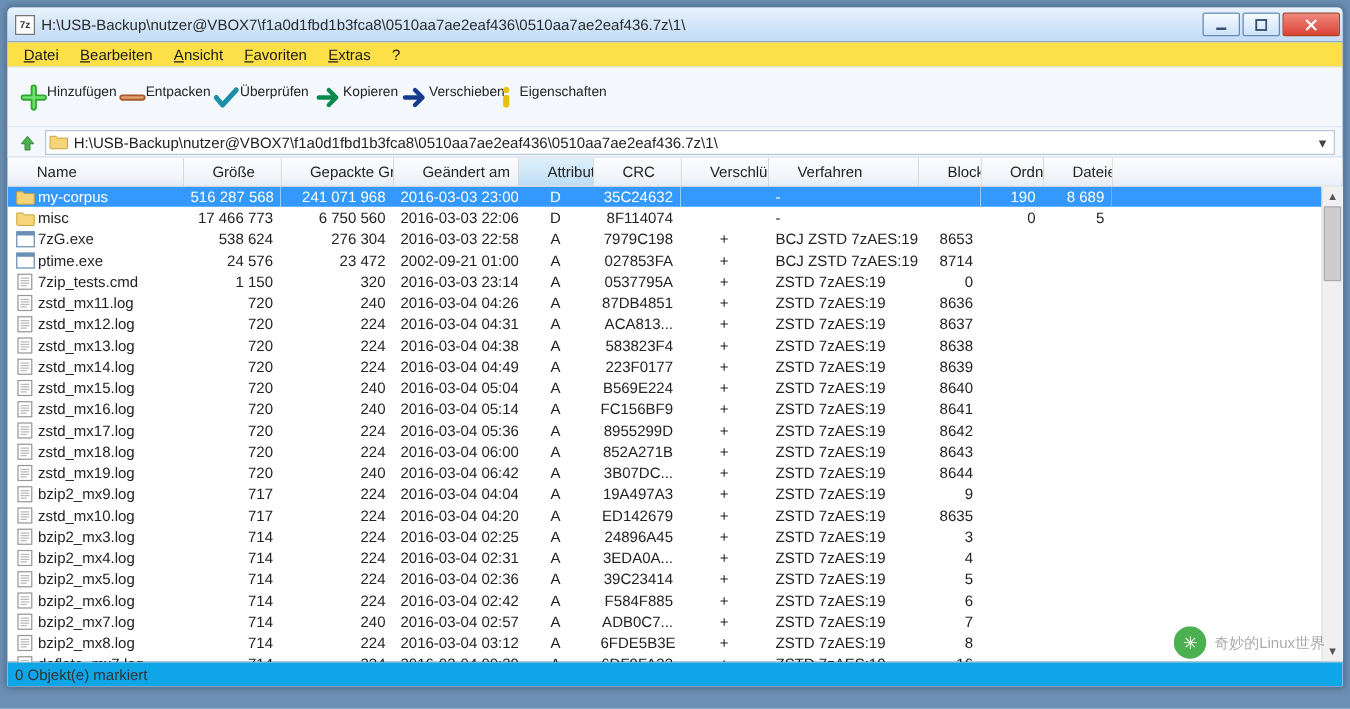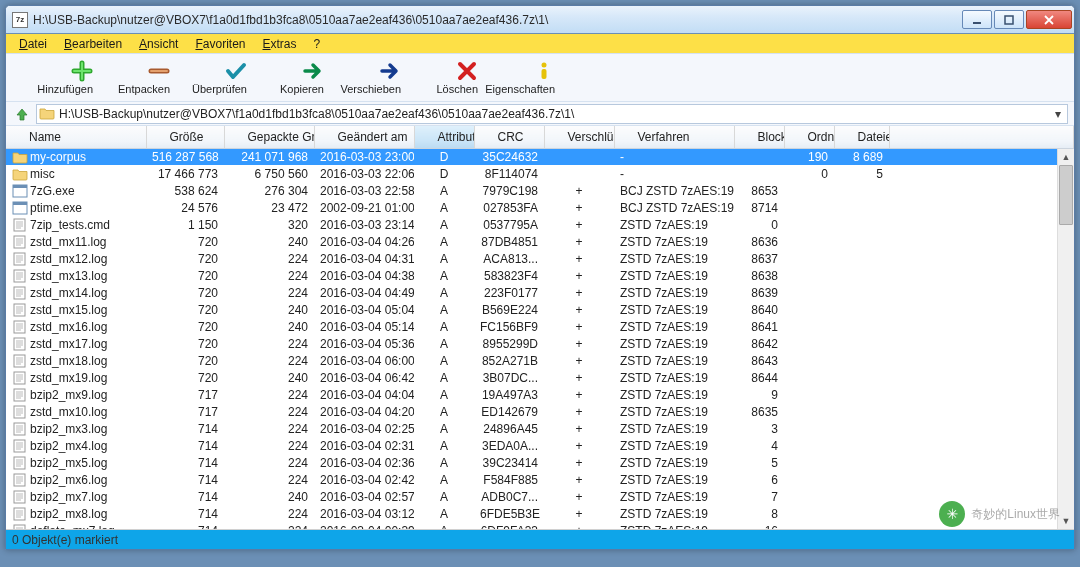--- a/index.html
+++ b/index.html
@@ -8,21 +8,21 @@
 .titlebar{height:28px;background:linear-gradient(#eaf3fc,#d7e8f9 40%,#c2ddf5);display:flex;align-items:center;padding:0 2px 0 6px;border-bottom:1px solid #6b8fb5}
 .titlebar .appicon{width:16px;height:16px;margin-right:5px;display:inline-flex;align-items:center;justify-content:center;background:#fff;border:1px solid #777;font-size:8px;font-weight:bold;color:#333}
 .titlebar .title{flex:1;color:#2a2a2a;font-size:12px;white-space:nowrap;overflow:hidden}
 .winbtns{display:flex;gap:2px}
 .winbtn{width:30px;height:19px;border:1px solid #6689b7;border-radius:2px;background:linear-gradient(#f5faff,#cde4f9);display:flex;align-items:center;justify-content:center;color:#39506f;cursor:default}
 .winbtn.close{width:46px;background:linear-gradient(#f08880,#d94434);color:#fff;border-color:#a42;font-weight:bold}
 .menubar{height:20px;background:#fde047;display:flex;align-items:center;padding:0 6px;gap:3px;border-bottom:1px solid #d6e2f0}
 .menuitem{padding:1px 7px;color:#1a1a1a;cursor:default}
 .menuitem u{text-decoration:underline}
 .toolbar{height:48px;background:#f4f7fc;display:flex;align-items:center;padding:2px 10px;gap:0;border-bottom:1px solid #d6e2f0}
-.tbtn{width:77px;display:flex;flex-direction:column;align-items:flex-end;justify-content:center;cursor:default;padding:2px 0}
+.tbtn{width:77px;display:flex;align-items:flex-start;justify-content:center;cursor:default;padding:2px 0}
 .tbtn .ticon{height:22px;display:flex;align-items:center;justify-content:center}
 .tbtn .tlabel{font-size:11px;color:#222;margin-top:1px}
 .pathbar{height:24px;background:#f4f7fc;display:flex;align-items:center;padding:2px 6px;gap:4px;border-bottom:1px solid #d6e2f0}
 .upbtn{width:20px;height:20px;display:flex;align-items:center;justify-content:center;border:1px solid transparent;cursor:default}
 .pathbox{flex:1;height:20px;background:#fff;border:1px solid #b7c8dd;display:flex;align-items:center;padding:0 2px}
 .pathbox .foldericon{width:16px;height:16px;margin-right:4px}
 .pathbox .pathtext{flex:1;color:#222;font-size:12px}
 .pathbox .dd{width:14px;color:#444;text-align:center;cursor:default}
 .listarea{flex:1;overflow:hidden;display:flex;flex-direction:column;position:relative}
 .lcontent{flex:1;overflow:auto}
@@ -119,28 +119,20 @@
         </span>
       <span class="tlabel">Kopieren</span>
     </div>
     <div class="tbtn">
       <span class="ticon">
           <svg width="22" height="22">
             <path d="M3 11h12M11 5l6 6-6 6" stroke="#143b8f" stroke-width="3.5" fill="none" stroke-linecap="round" stroke-linejoin="round"></path>
           </svg>
         </span>
       <span class="tlabel">Verschieben</span>
-    </div>
-    <div class="tbtn">
-      <span class="ticon">
-          <svg width="22" height="22">
-            <path d="M4 4l14 14M18 4L4 18" stroke="#d32020" stroke-width="4" stroke-linecap="round"></path>
-          </svg>
-        </span>
-      <span class="tlabel">Löschen</span>
     </div>
     <div class="tbtn">
       <span class="ticon">
           <svg width="22" height="22">
             <circle cx="11" cy="5" r="2.5" fill="#e6c20a"></circle>
             <rect x="8.5" y="9" width="5" height="10" rx="2" fill="#e6c20a"></rect>
           </svg>
         </span>
       <span class="tlabel">Eigenschaften</span>
     </div>

